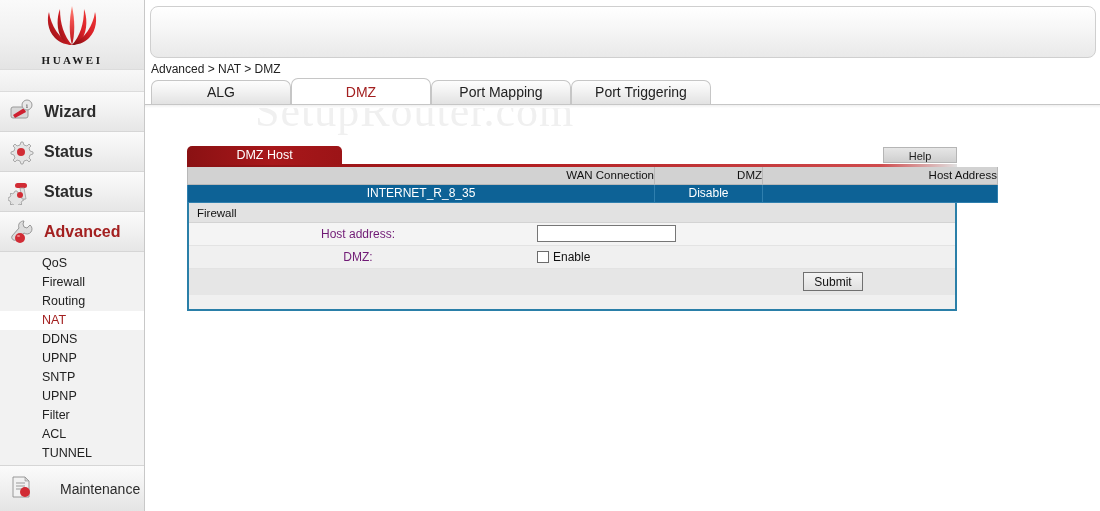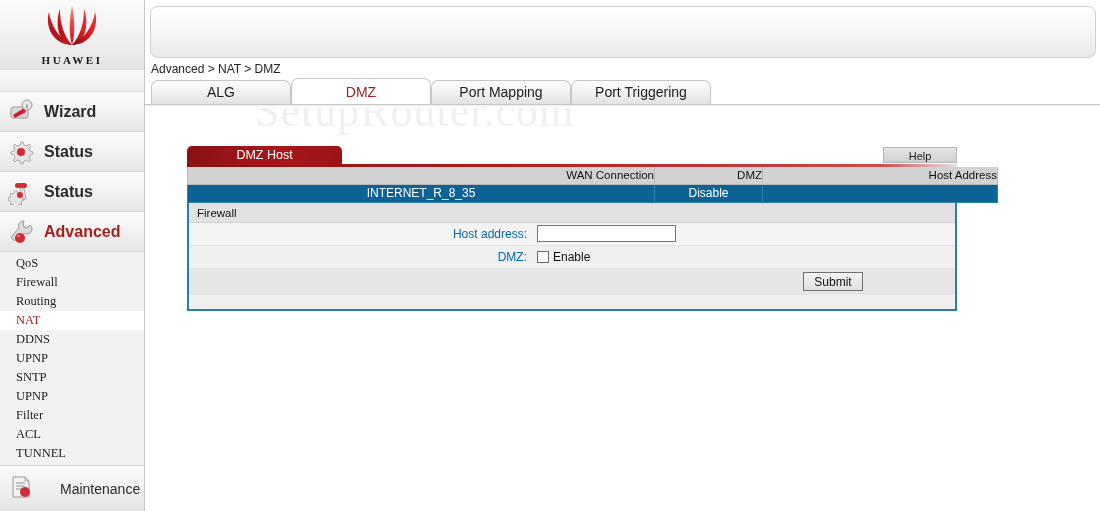--- a/index.html
+++ b/index.html
@@ -80,25 +80,24 @@
     margin-left: 8px;
     font-weight: bold;
   }
   .nav-main.active .lbl { color: #a32020; }
   .nav-main .ico { width: 28px; height: 26px; flex: 0 0 28px; }
 
   .submenu { background: #f2f2f2; padding: 2px 0 2px 0; }
   .sub-item {
     height: 19px;
     line-height: 19px;
-    padding-left: 16px;
+    padding-left: 42px;
     font-size: 12.5px;
     color: #222;
     cursor: pointer;
-    font-family: Liberation Serif, serif;
   }
   .sub-item.active {
     background: #ffffff;
     color: #a32020;
   }
 
   .nav-bottom {
     position: absolute;
     left: 0; bottom: 0;
     width: 144px;
@@ -298,24 +297,24 @@
   .form-row {
     display: flex;
     align-items: center;
     height: 23px;
     background: #f4f4f4;
     border-bottom: 1px solid #e3e3e3;
   }
   .form-row.alt { background: #f0f0f0; }
   .form-label {
     width: 348px;
-    text-align: right;
+    text-align: center;
     padding-right: 10px;
     font-size: 12px;
-    color: #0369a1;
+    color: #701a75;
   }
   .text-input {
     width: 139px; height: 17px;
     border: 1px solid #767676;
     background: #ffffff;
     font-size: 12px;
     padding: 0 3px;
     font-family: "Liberation Sans", sans-serif;
   }
   .cb-wrap { display: flex; align-items: center; }

